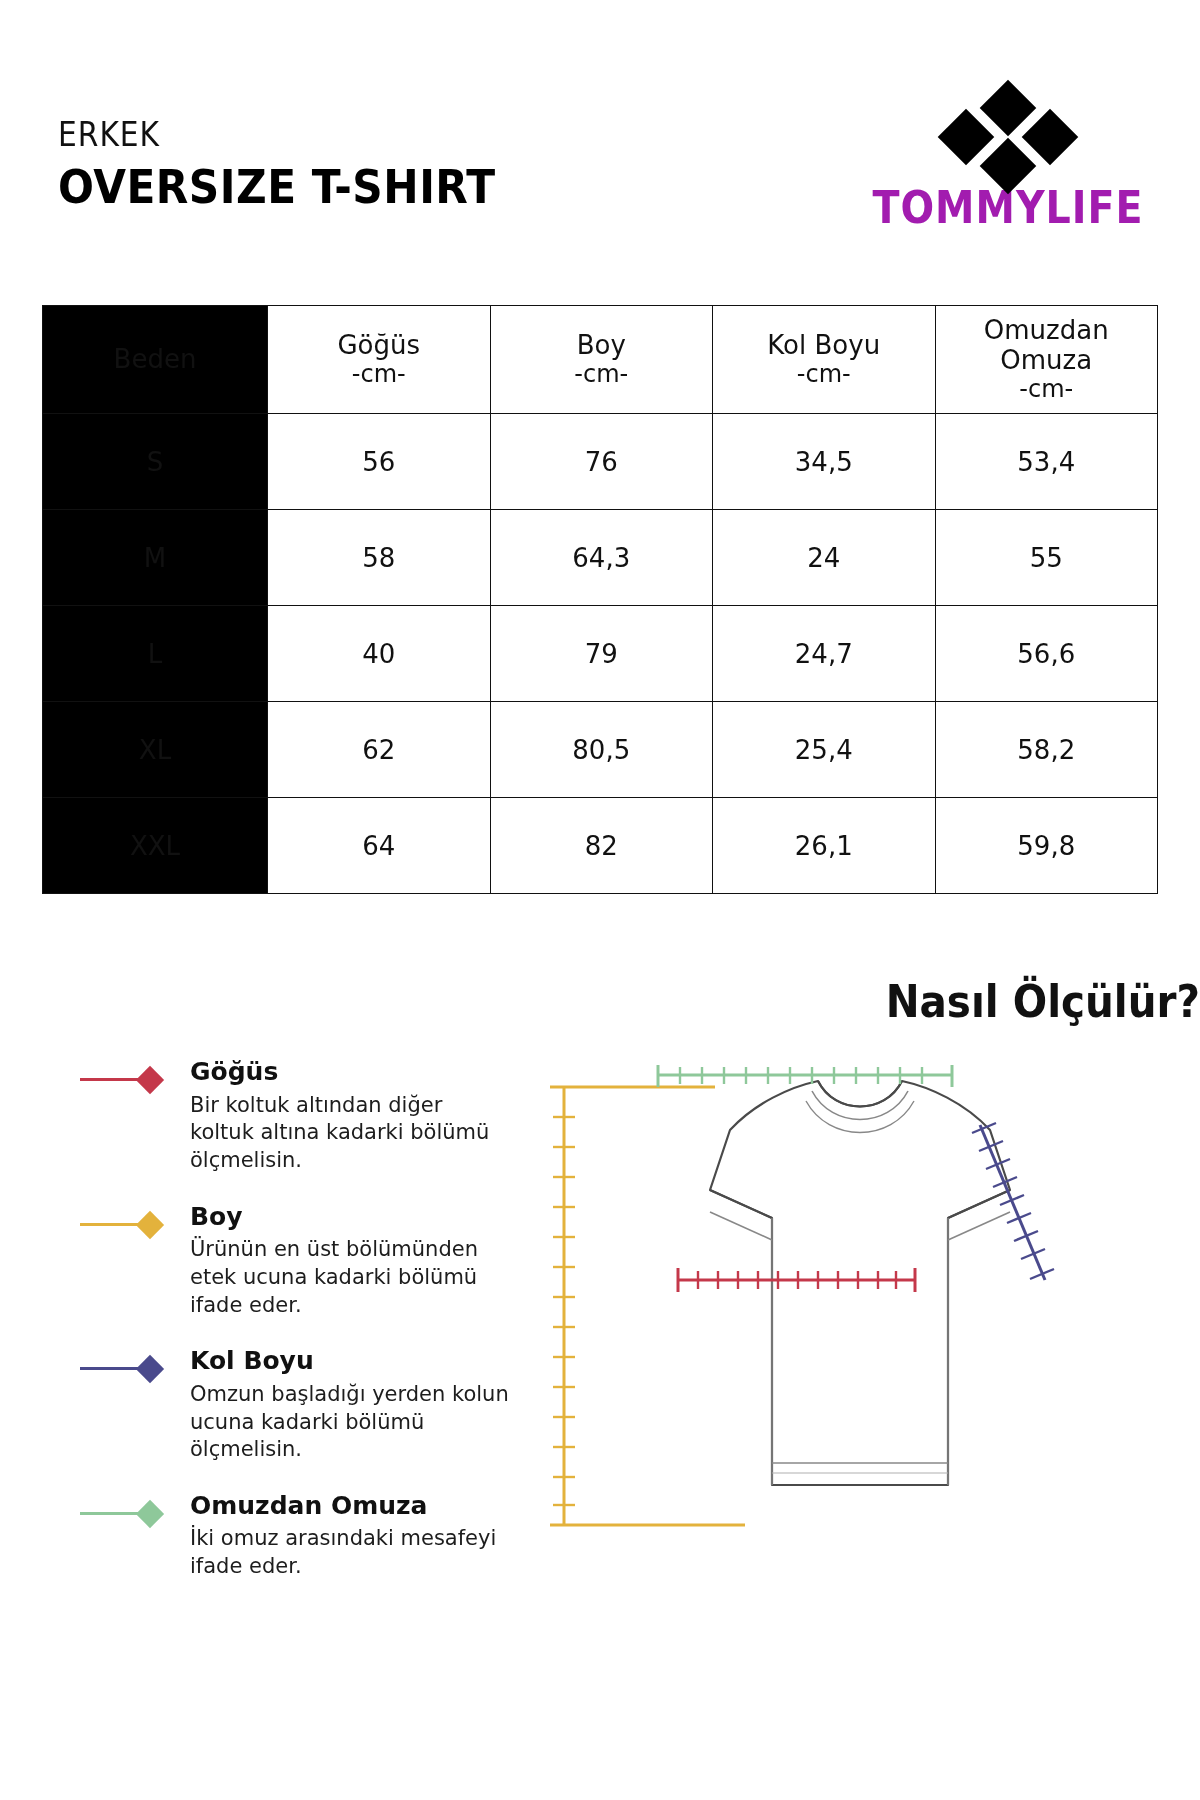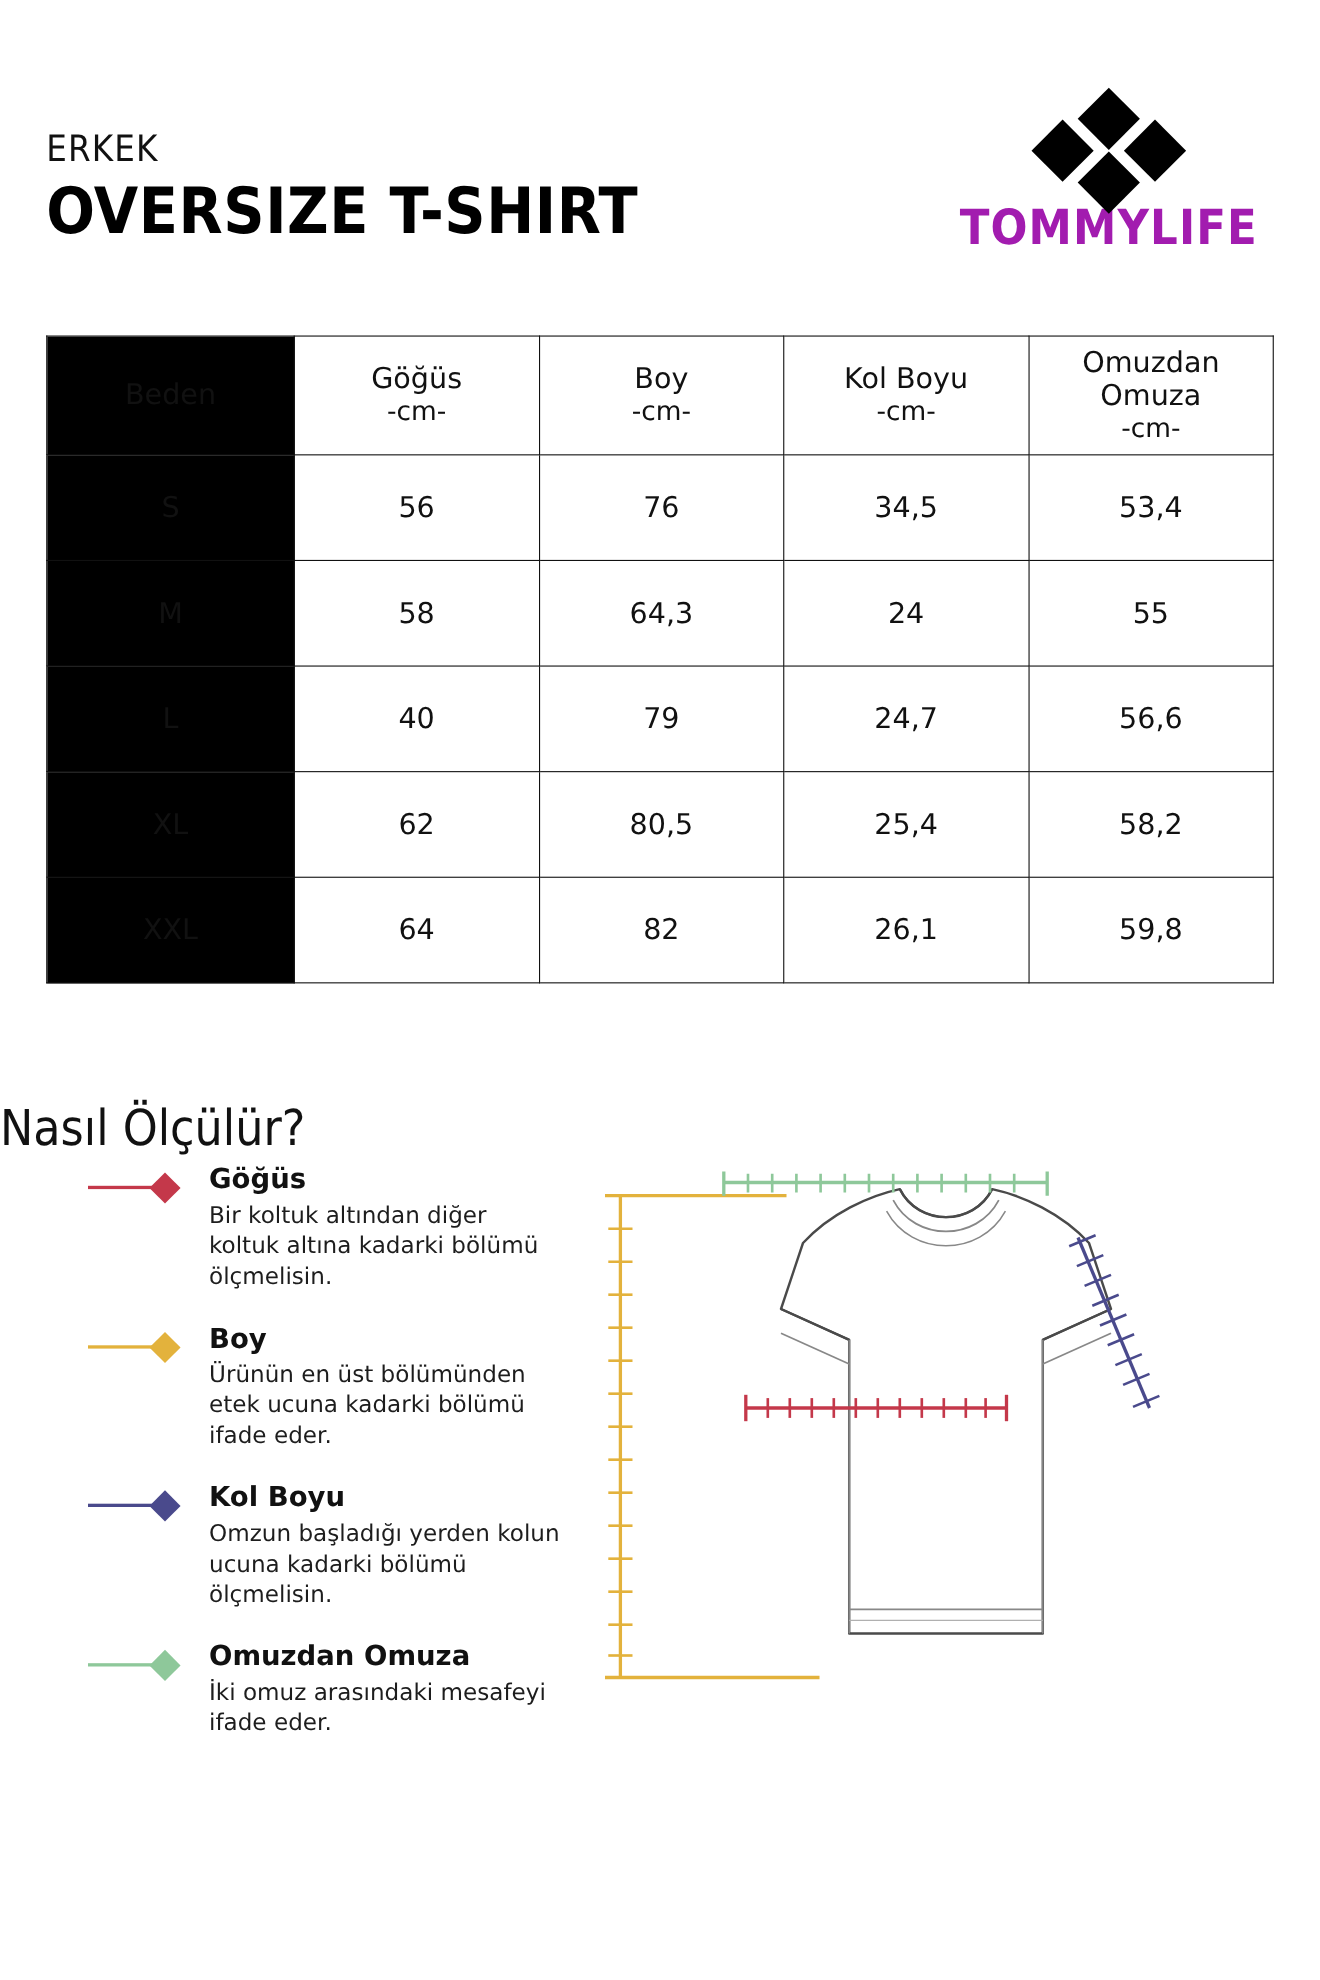--- a/index.html
+++ b/index.html
@@ -26,35 +26,35 @@
   
   .header {
     position: absolute;
     top: 118px;
     left: 42px;
     right: 42px;
     height: 140px;
   }
   .header-left {
     position: absolute;
-    left: 0;
+    left: 16px;
     top: 0;
   }
   .kicker {
     font-family: "DejaVu Sans Condensed", "Liberation Sans", sans-serif;
     font-size: 33px;
     letter-spacing: 1px;
     font-weight: 400;
     color: #111;
     line-height: 1;
     margin: 0 0 12px 0;
   }
   .main-title {
     font-family: "DejaVu Sans Condensed", "Liberation Sans", sans-serif;
-    font-size: 58px;
+    font-size: 47px;
     font-weight: 700;
     letter-spacing: 0.5px;
     color: #000;
     line-height: 1;
     margin: 0;
   }
 
   .brand {
     position: absolute;
     right: 0;
@@ -122,26 +122,25 @@
     display: block;
     font-size: 24px;
   }
 
   
   .section-title {
     position: absolute;
     top: 975px;
     left: 0;
     width: 1200px;
-    text-align: left;
+    text-align: right;
     font-family: "DejaVu Sans Condensed", "Liberation Sans", sans-serif;
     font-size: 45px;
-    font-weight: 400;
+    font-weight: 700;
     color: #111;
-    margin-top: 24px;
   }
 
   
   .legend {
     position: absolute;
     top: 1058px;
     left: 80px;
     width: 430px;
   }
   .legend-item {

